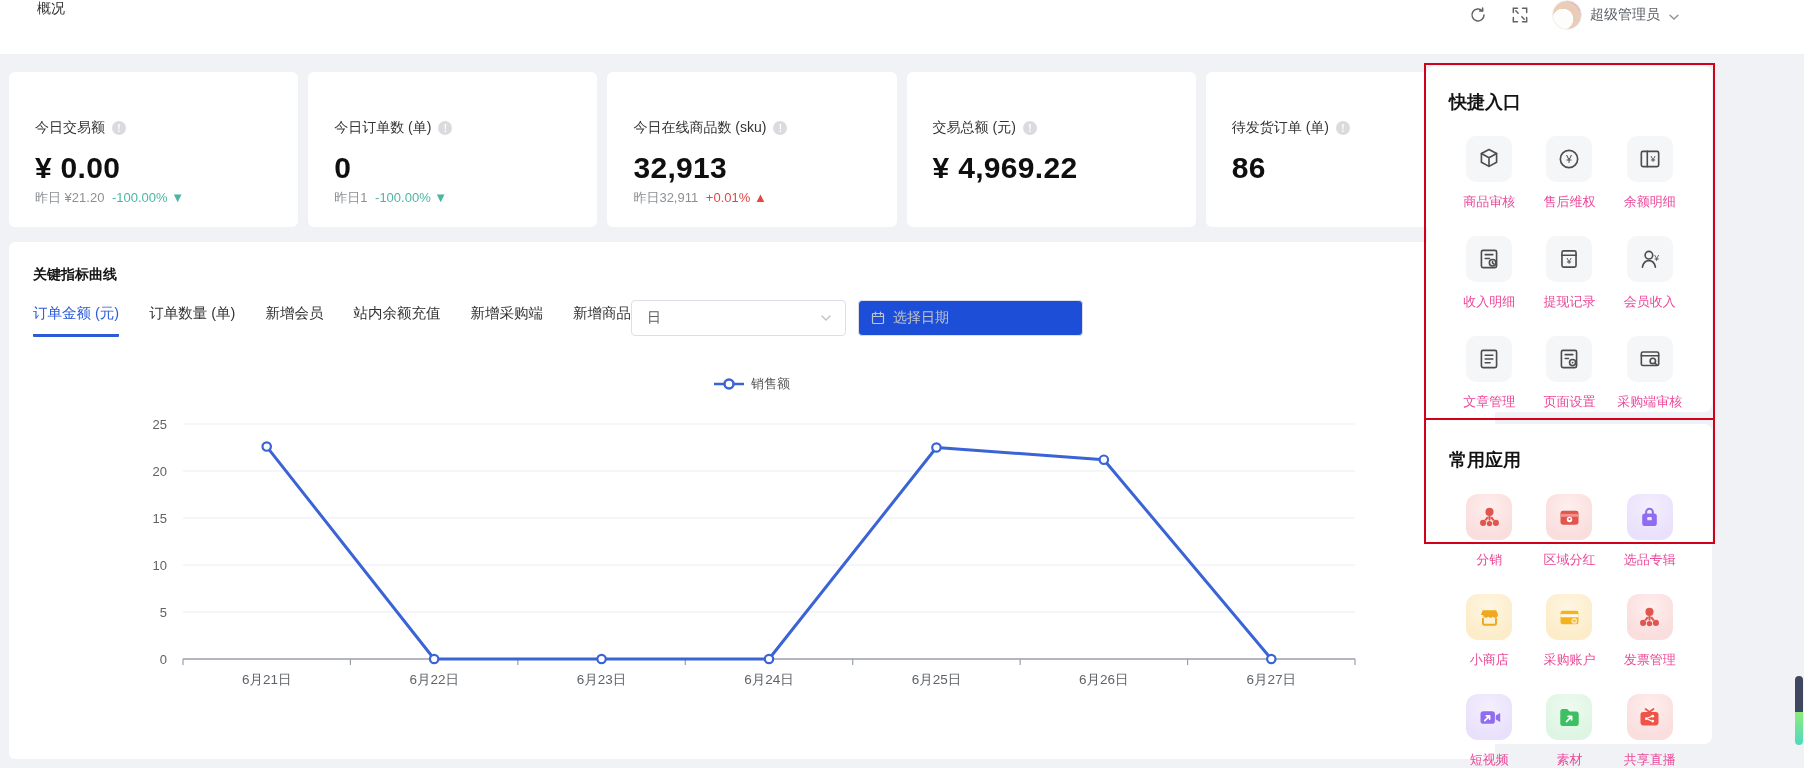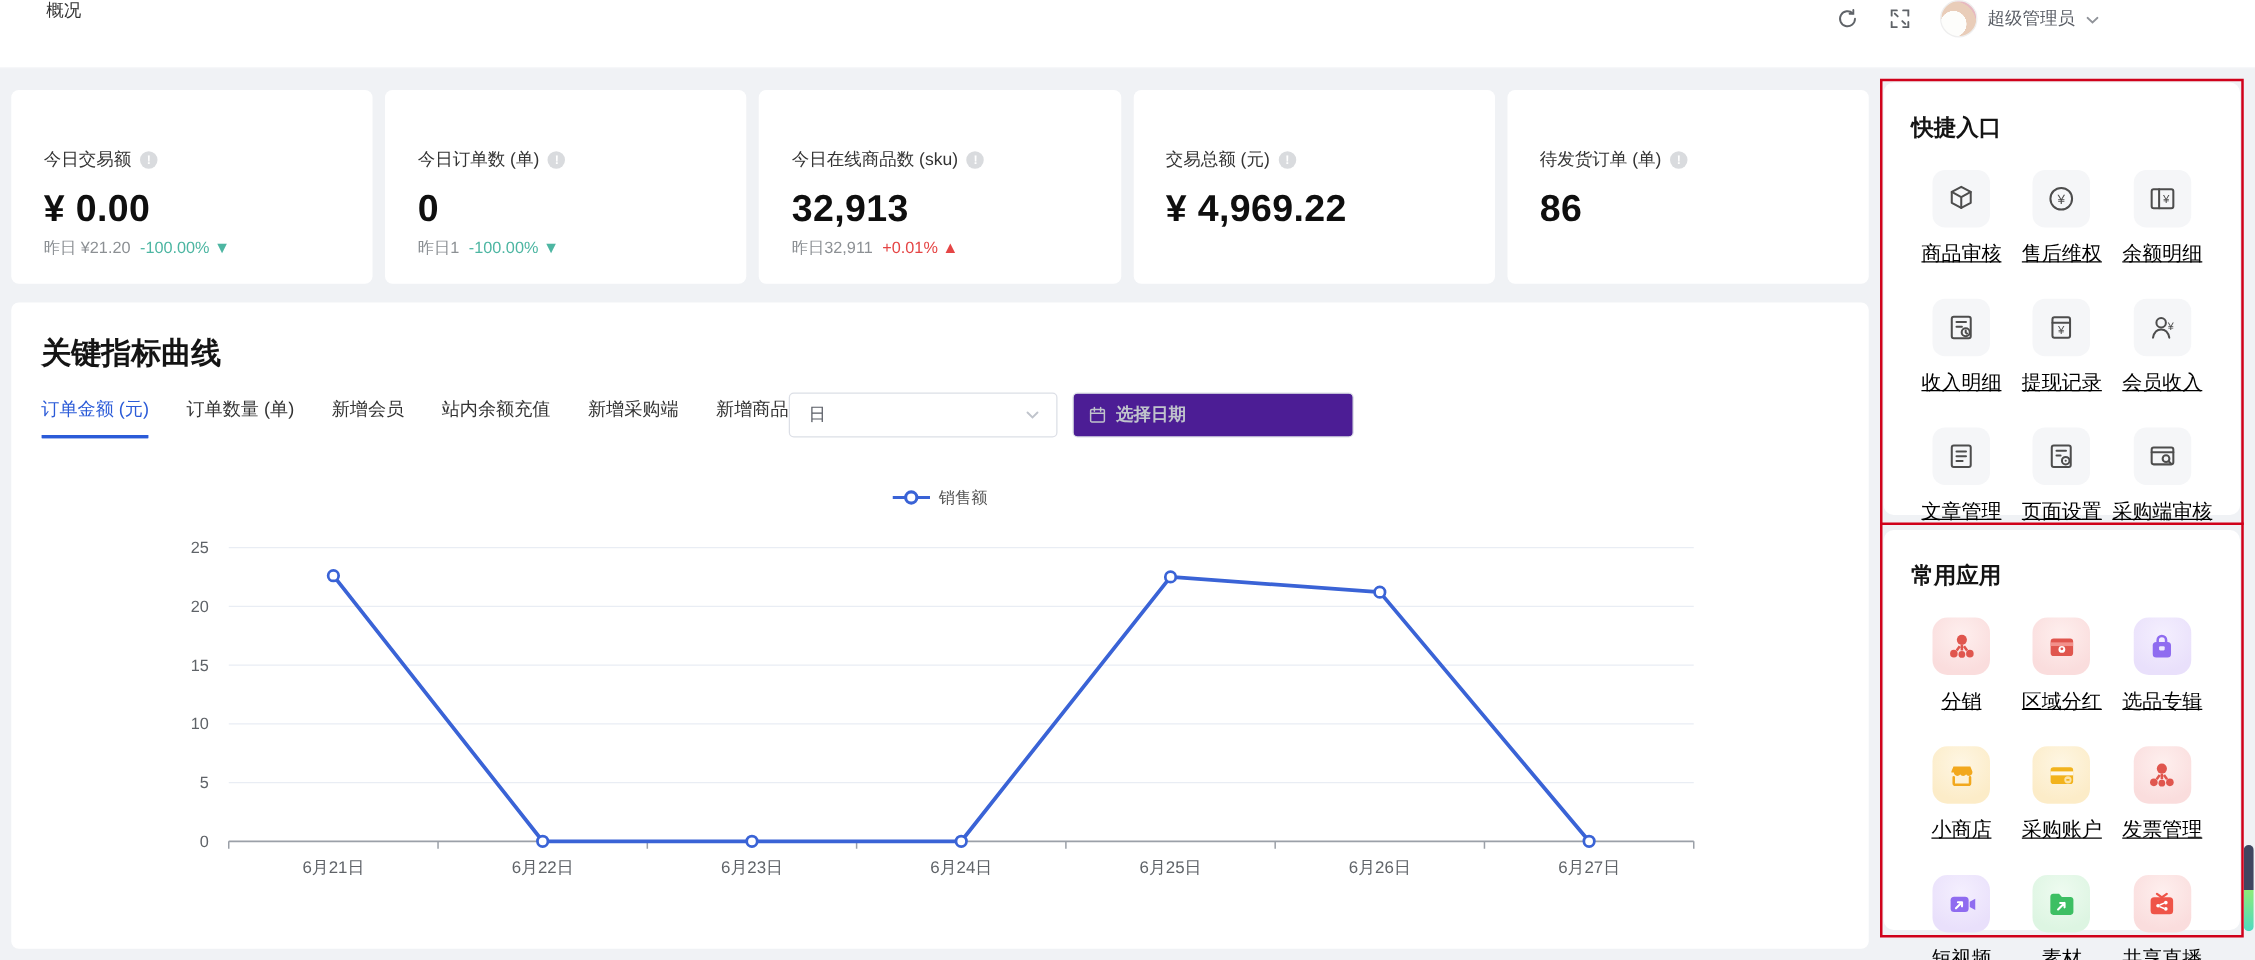--- a/index.html
+++ b/index.html
@@ -29,58 +29,58 @@
                background:#d9dbde; color:#fff; font-size:10px; font-weight:bold;
                align-items:center; justify-content:center; cursor:pointer; }
   .stat-value { margin-top:14px; font-size:30px; font-weight:600; color:#0f0f0f; letter-spacing:.3px; }
   .stat-sub { margin-top:4px; font-size:13px; color:#8c9094; }
   .delta { margin-left:4px; }
   .delta.down { color:#4db6a2; }
   .delta.up { color:#e54545; }
   
   .chart-panel { position:absolute; left:9px; top:242px; width:1486px; height:517px;
                  background:#fff; border-radius:6px; padding:24px; }
-  .panel-title { font-size:24px; font-weight:bold; color:#141414; }
+  .panel-title { font-size:14px; font-weight:bold; color:#141414; }
   .chart-controls-row { display:flex; align-items:center; justify-content:flex-start; margin-top:20px; }
   .tabs { display:flex; gap:30px; }
   .tab { font-size:14.5px; color:#333; padding-bottom:11px; cursor:pointer; border-bottom:3px solid transparent; }
   .tab.active { color:#2b5bd8; border-bottom-color:#2b5bd8; border-radius:1px; }
   .controls { display:flex; gap:12px; align-items:flex-start; margin-top:-6px; }
   .select-box { width:215px; height:36px; border:1px solid #dcdfe6; border-radius:4px; background:#fff;
                 display:flex; align-items:center; padding:0 12px 0 15px; cursor:pointer; }
   .select-box .sel-text { font-size:14px; color:#5a5e66; flex:1; }
-  .date-box { width:225px; height:36px; border:1px solid #dcdfe6; border-radius:4px; background:#4c1d95;
-              display:flex; align-items:center; padding:0 12px; gap:8px; cursor:pointer;font-weight:bold; }
+  .date-box { width:225px; height:36px; border:1px solid #dcdfe6; border-radius:4px; background:#1d4ed8;
+              display:flex; align-items:center; padding:0 12px; gap:8px; cursor:pointer; }
   .date-box .ph { font-size:14px; color:#c0c4cc; }
   .ctl-icon { width:14px; height:14px; color:#c0c4cc; flex:none; }
   .legend-row { display:flex; justify-content:center; margin-top:38px; }
   .legend-item { display:flex; align-items:center; gap:7px; cursor:pointer; }
   .legend-name { font-size:13px; color:#555; }
   .chart-host { margin-top:14px; }
   
-  .right-region { position:absolute; left:1504px; top:63px; width:291px; height:687px; }
+  .right-region { position:absolute; left:1424px; top:63px; width:291px; height:481px; }
   .red-frame { position:absolute; inset:0; border:2px solid #d0021b; pointer-events:none; z-index:5; }
   .red-divider { position:absolute; left:0; right:0; top:355px; height:2px; background:#d0021b; z-index:5; }
   .side-card { position:absolute; left:3px; right:3px; background:#fff; border-radius:8px; padding:24px 22px; }
   .side-card.qe { top:3px; height:346px; }
   .side-card.ca { top:361px; height:320px; }
   .side-title { font-size:18px; font-weight:bold; color:#141414; }
   .icon-grid { display:grid; grid-template-columns:repeat(3,1fr); row-gap:25px; margin-top:22px;
                justify-items:center; text-align:center; }
   .grid-item { cursor:pointer; display:flex; flex-direction:column; align-items:center; }
   .qicon { width:46px; height:46px; border-radius:10px; background:#f5f6f8;
            display:flex; align-items:center; justify-content:center; color:#4d4d4d; }
   .qicon svg { width:26px; height:26px; }
   .aicon { width:46px; height:46px; border-radius:12px; display:flex; align-items:center; justify-content:center; }
   .aicon svg { width:27px; height:27px; }
   .aicon.red    { background:radial-gradient(circle at 50% 30%, #feefee 0%, #fadddd 75%); }
   .aicon.purple { background:radial-gradient(circle at 50% 30%, #f4effe 0%, #e9e0fb 75%); }
   .aicon.yellow { background:radial-gradient(circle at 50% 30%, #fef6e3 0%, #fcecc8 75%); }
   .aicon.green  { background:radial-gradient(circle at 50% 30%, #eefbf0 0%, #ddf5e2 75%); }
-  .grid-label { margin-top:11px; font-size:16px; color:#000000;text-decoration:underline; }
+  .grid-label { margin-top:11px; font-size:13px; color:#ec4899; }
   
   .scroll-pill { position:absolute; right:1px; top:676px; width:8px; height:69px; border-radius:4px;
                  overflow:hidden; z-index:9; cursor:pointer; }
   .scroll-pill .dark { height:36px; background:#3f4660; }
   .scroll-pill .green { height:33px; background:linear-gradient(#8cec7a,#4fd9c0); }
 </style>
 </head>
 <body>
 
 <div class="topbar">

